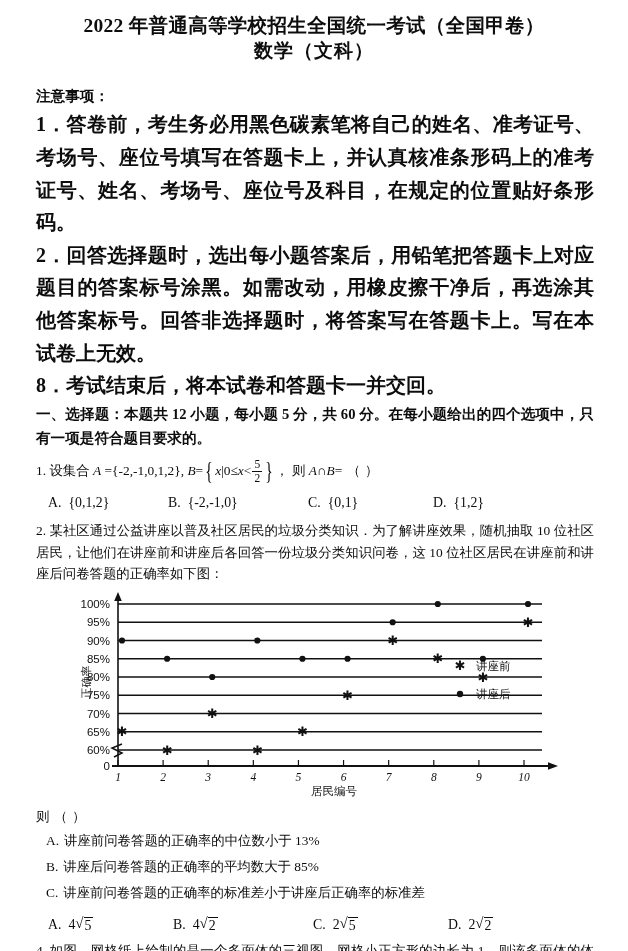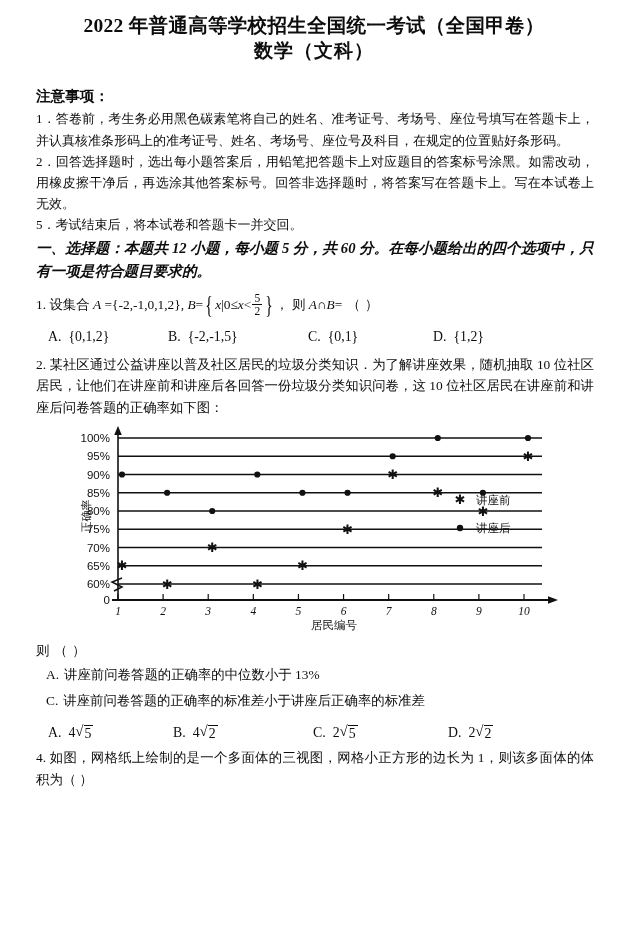--- a/index.html
+++ b/index.html
@@ -40,35 +40,34 @@
   .body-block {
     padding: 0 34px 0 36px;
     margin-top: 23px;
   }
   .notice-head {
     font-size: 14.6px;
     font-weight: bold;
     margin-bottom: 2px;
   }
   .notice-item {
-    font-size: 13px;
-    font-weight: normal;
+    font-size: 20px;
+    font-weight: bold;
     line-height: 1.63;
     text-align: justify;
     text-justify: inter-ideograph;
     margin-bottom: 0;
   }
   .section-head {
     font-size: 14.6px;
     font-weight: bold;
     line-height: 1.63;
     text-align: justify;
     text-justify: inter-ideograph;
     margin-top: 1px;
-    font-style: italic;
   }
   .q {
     font-size: 13.4px;
     line-height: 1.6;
     margin-top: 9px;
     text-align: justify;
     text-justify: inter-ideograph;
   }
   .opts {
     display: flex;
@@ -162,21 +161,21 @@
   <div class="title-block">
     <div class="exam-title">2022 年普通高等学校招生全国统一考试（全国甲卷）</div>
     <div class="exam-subject">数学（文科）</div>
   </div>
 
   <div class="body-block">
 
     <div class="notice-head">注意事项：</div>
     <div class="notice-item">1．答卷前，考生务必用黑色碳素笔将自己的姓名、准考证号、考场号、座位号填写在答题卡上，并认真核准条形码上的准考证号、姓名、考场号、座位号及科目，在规定的位置贴好条形码。</div>
     <div class="notice-item">2．回答选择题时，选出每小题答案后，用铅笔把答题卡上对应题目的答案标号涂黑。如需改动，用橡皮擦干净后，再选涂其他答案标号。回答非选择题时，将答案写在答题卡上。写在本试卷上无效。</div>
-    <div class="notice-item">5．考试结束后，将本试卷和答题卡一并交回。</div>
+    <div class="notice-item">8．考试结束后，将本试卷和答题卡一并交回。</div>
 
     <div class="section-head"><span>一、选择题：</span><span>本题共 12 小题，每小题 5 分，共 60 分。在每小题给出的四个选项中，只有一项是符合题目要求的。</span></div>
 
     <div class="q">
       <span class="q-num">1.</span>
       <span>设集合</span>
       <span class="mi">A</span>
       <span class="mn">=</span><span class="mn">{-2,-1,0,1,2}</span><span class="mn">,</span>
       <span class="mi">B</span><span class="mn">=</span><span class="brace-l">{</span><span class="mi">x</span><span class="mn">|</span><span class="mn">0</span><span class="mn">≤</span><span class="mi">x</span><span class="mn">&lt;</span><span class="frac">
           <span class="num">5</span>
@@ -186,21 +185,21 @@
       <span class="mi">A</span><span class="mn">∩</span><span class="mi">B</span><span class="mn paren-blank">=（</span><span class="mn">）</span>
     </div>
 
     <div class="opts q1">
       <div class="op">
           <span class="op-key">A.</span>
           <span class="mn">{0,1,2}</span>
         </div>
       <div class="op">
           <span class="op-key">B.</span>
-          <span class="mn">{-2,-1,5}</span>
+          <span class="mn">{-2,-1,0}</span>
         </div>
       <div class="op">
           <span class="op-key">C.</span>
           <span class="mn">{0,1}</span>
         </div>
       <div class="op">
           <span class="op-key">D.</span>
           <span class="mn">{1,2}</span>
         </div>
     </div>
@@ -305,20 +304,21 @@
         </g>
       </svg>
     </div>
 
     <div class="q" style="margin-top:4px;">
       <span class="paren-blank">则（</span><span>）</span>
     </div>
 
     <div class="opt-list-vert">
       <div class="opt-row"><span class="op-key">A.</span><span>讲座前问卷答题的正确率的中位数小于 13%</span></div>
+      <div class="opt-row"><span class="op-key">B.</span><span>讲座后问卷答题的正确率的平均数大于 85%</span></div>
       <div class="opt-row"><span class="op-key">C.</span><span>讲座前问卷答题的正确率的标准差小于讲座后正确率的标准差</span></div>
     </div>
 
 
     <div class="opts q3">
       <div class="op">
           <span class="op-key">A.</span>
           <span class="mn">4</span>
           <span class="sqrt">
             <span class="rad">√</span>

